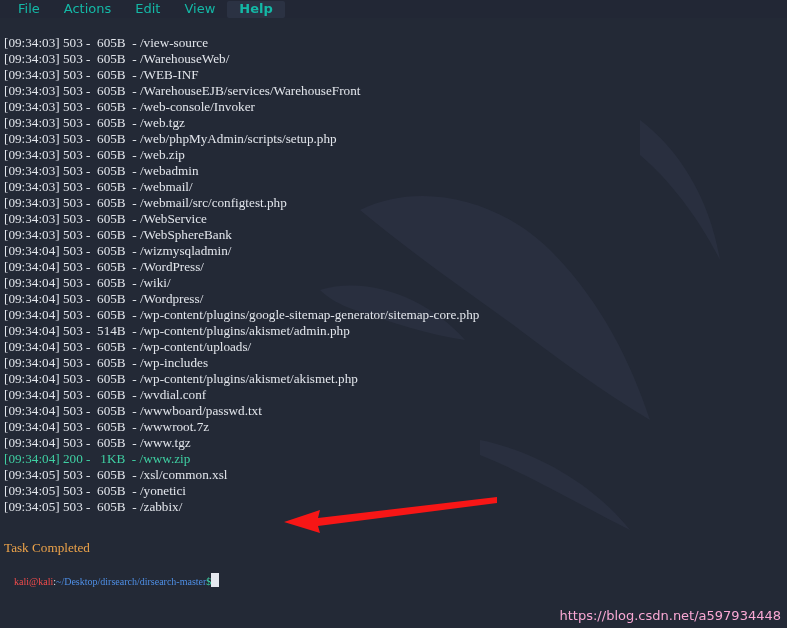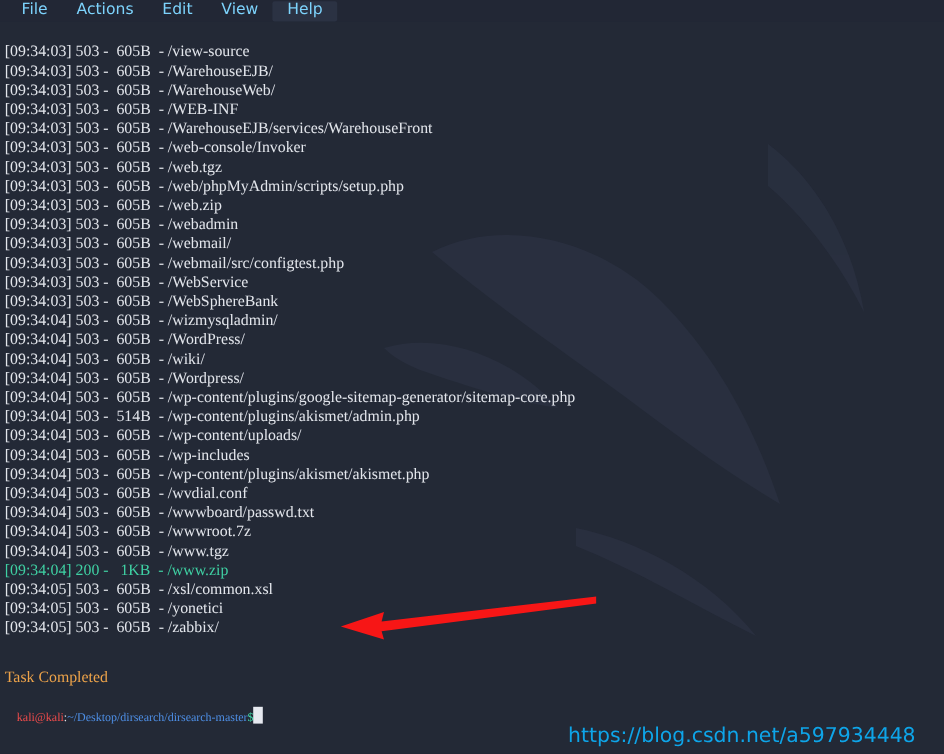--- a/index.html
+++ b/index.html
@@ -24,29 +24,30 @@
     background: #222735;
     display: flex;
     align-items: flex-end;
     padding-left: 6px;
     box-sizing: border-box;
     z-index: 5;
   }
   .menu-item {
     font-family: "DejaVu Sans", "Liberation Sans", sans-serif;
     font-size: 13px;
-    color: #7dd3fc;
+    color: #14b8a6;
     padding: 0 12px 2px 12px;
     line-height: 15px;
     white-space: nowrap;
     cursor: default;
   }
   .menu-item.highlighted {
     background: #2b3243;
     border-radius: 2px;
+    font-weight: bold;
   }
 
   
   #dragon {
     position: absolute;
     top: 60px;
     left: 300px;
     width: 470px;
     height: 520px;
     z-index: 0;
@@ -96,25 +97,25 @@
     top: 492px;
     width: 215px;
     height: 42px;
     z-index: 4;
     pointer-events: none;
   }
 
   
   #watermark {
     position: absolute;
-    right: 24px;
+    right: 6px;
     bottom: 5px;
     font-family: "DejaVu Sans", "Liberation Sans", sans-serif;
-    font-size: 17px;
-    color: #0ea5e9;
+    font-size: 13px;
+    color: #f9a8d4;
     z-index: 6;
     white-space: nowrap;
   }
 </style>
 </head>
 <body>
 
 <svg id="dragon" viewBox="0 0 470 520" xmlns="http://www.w3.org/2000/svg">
   <g fill="#2a3040" opacity="0.9">
     <path d="M60 150 C120 120, 200 140, 250 190 C300 240, 330 300, 350 360 C300 330, 260 300, 220 270 C180 240, 120 200, 60 150 Z"></path>
@@ -128,21 +129,20 @@
   <div class="menu-item">File</div>
   <div class="menu-item">Actions</div>
   <div class="menu-item">Edit</div>
   <div class="menu-item">View</div>
   <div class="menu-item highlighted">Help</div>
 </div>
 
 <div id="terminal">
   <div id="loglist">
       <div class="line c-default">[09:34:03] 503 -  605B  - /view-source</div>
-      <div class="line c-default">[09:34:03] 503 -  605B  - /WarehouseEJB/</div>
       <div class="line c-default">[09:34:03] 503 -  605B  - /WarehouseWeb/</div>
       <div class="line c-default">[09:34:03] 503 -  605B  - /WEB-INF</div>
       <div class="line c-default">[09:34:03] 503 -  605B  - /WarehouseEJB/services/WarehouseFront</div>
       <div class="line c-default">[09:34:03] 503 -  605B  - /web-console/Invoker</div>
       <div class="line c-default">[09:34:03] 503 -  605B  - /web.tgz</div>
       <div class="line c-default">[09:34:03] 503 -  605B  - /web/phpMyAdmin/scripts/setup.php</div>
       <div class="line c-default">[09:34:03] 503 -  605B  - /web.zip</div>
       <div class="line c-default">[09:34:03] 503 -  605B  - /webadmin</div>
       <div class="line c-default">[09:34:03] 503 -  605B  - /webmail/</div>
       <div class="line c-default">[09:34:03] 503 -  605B  - /webmail/src/configtest.php</div>

